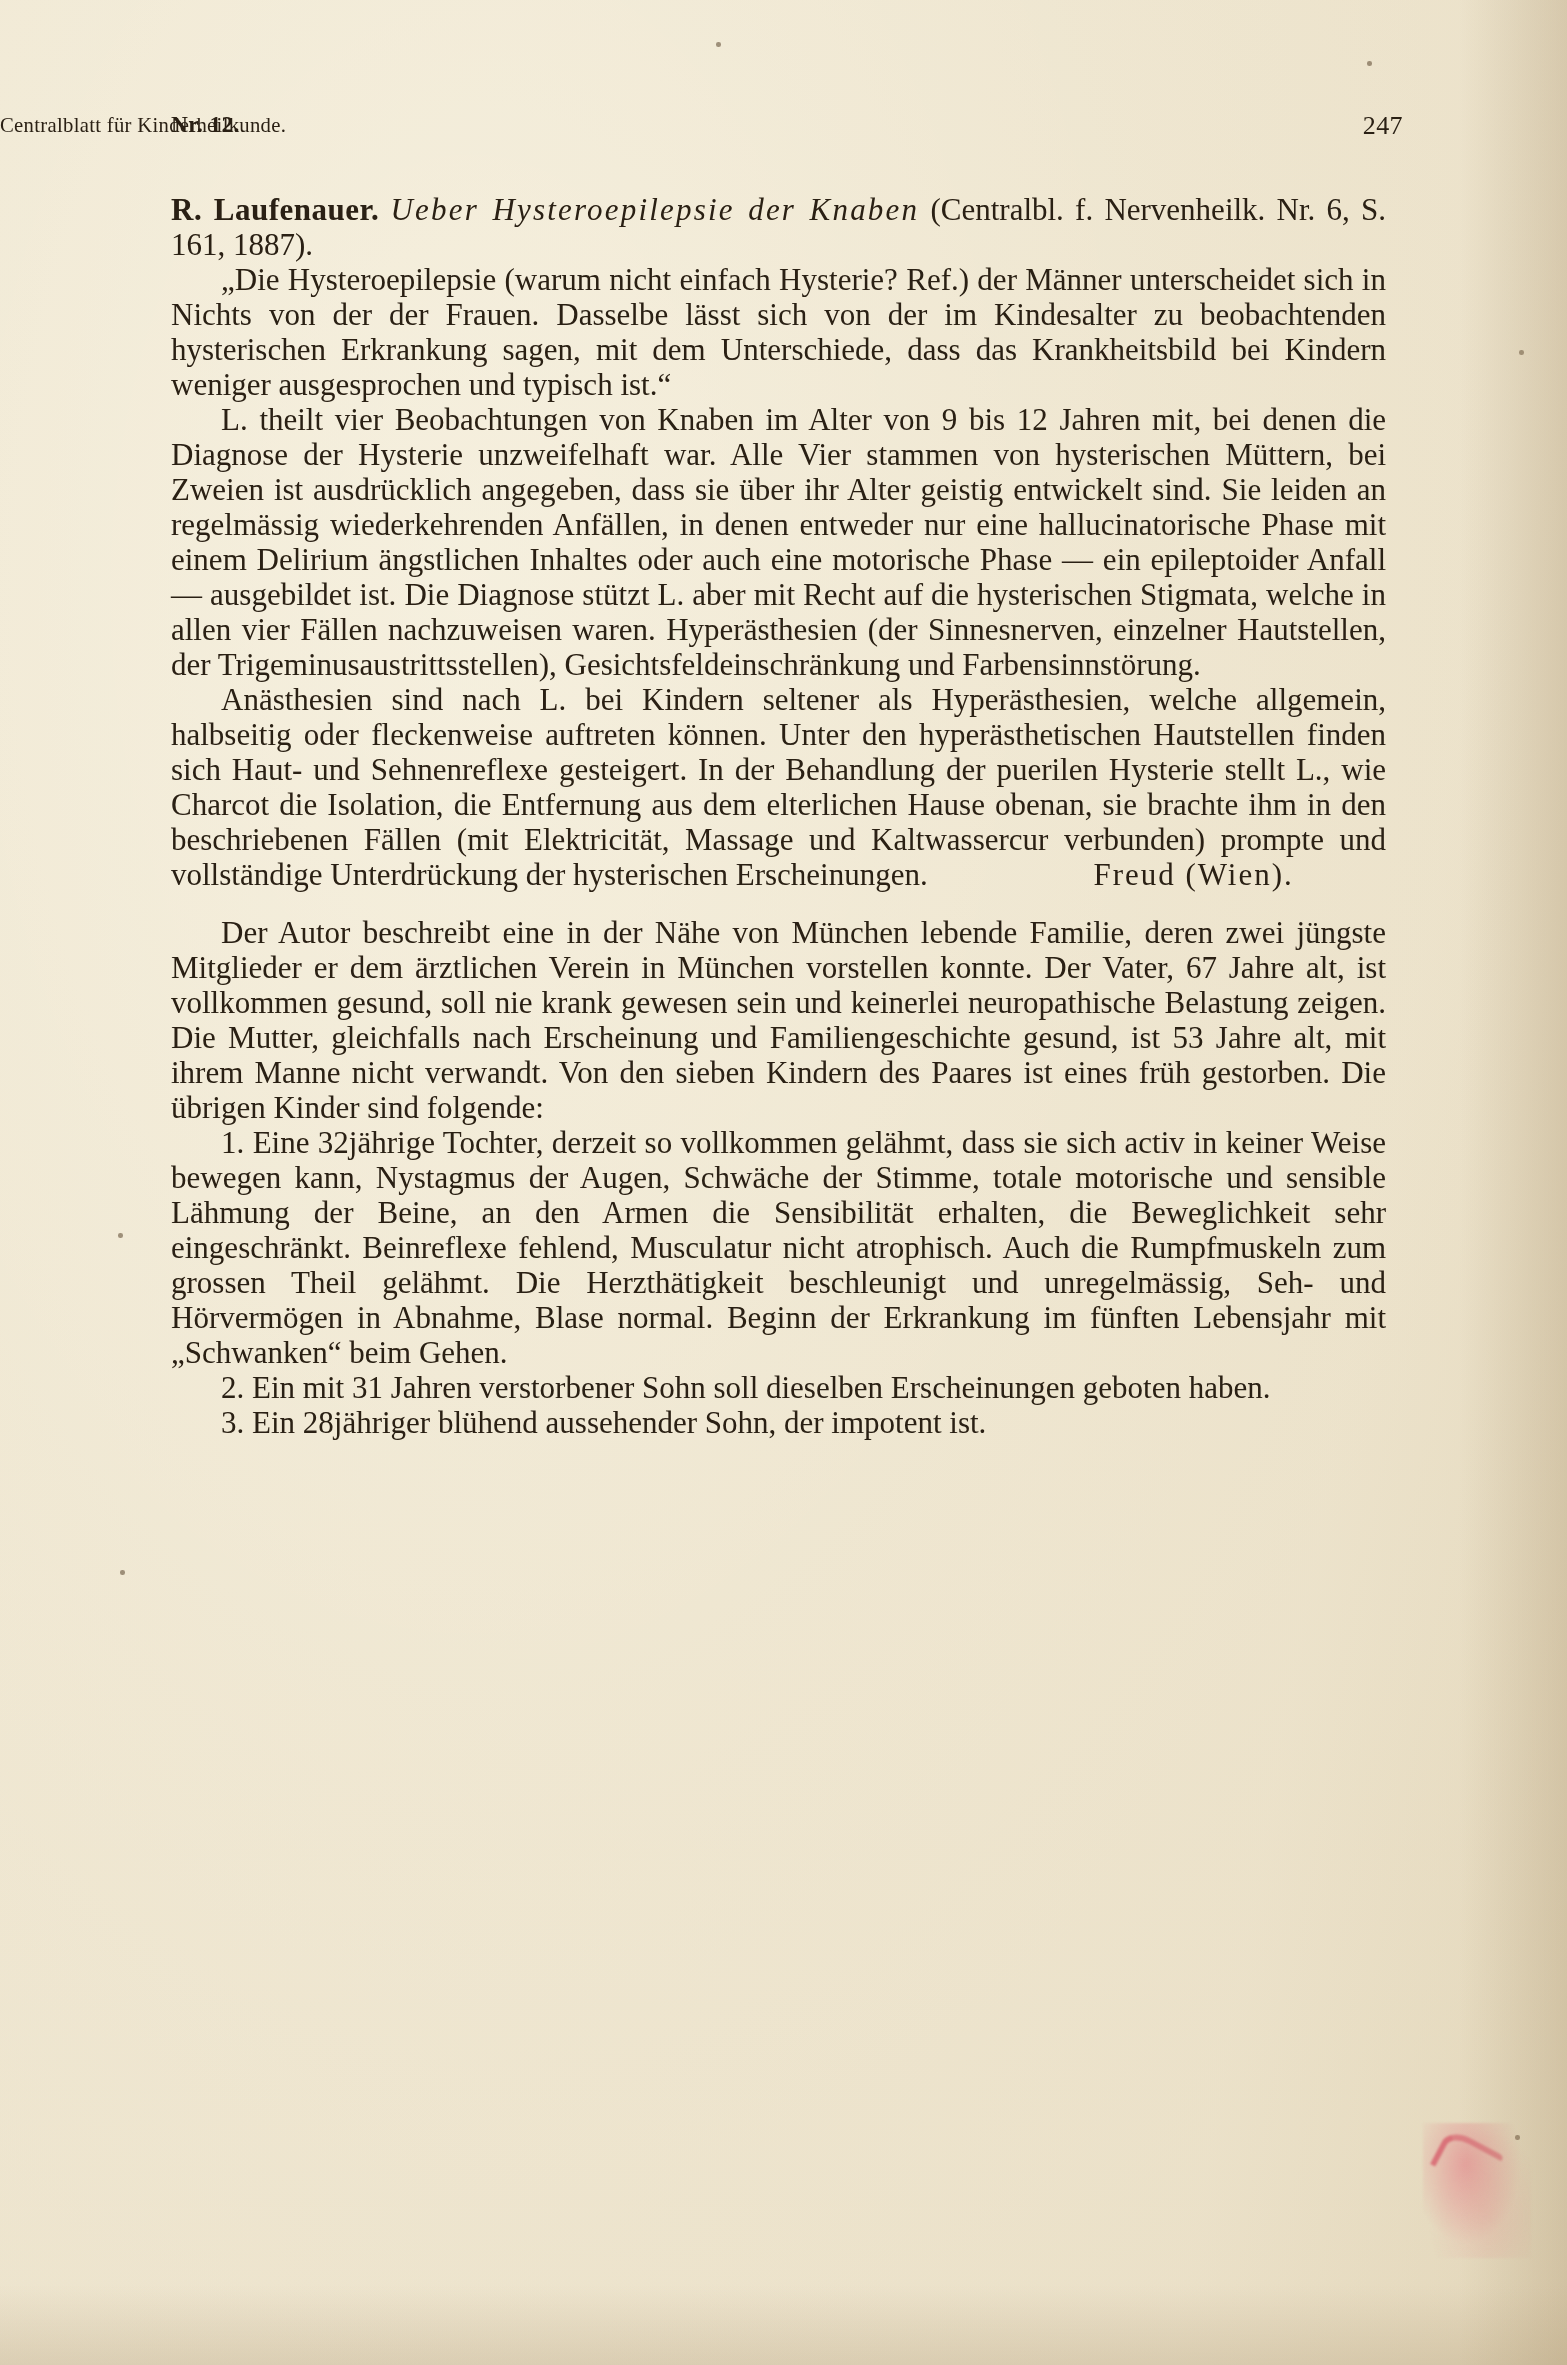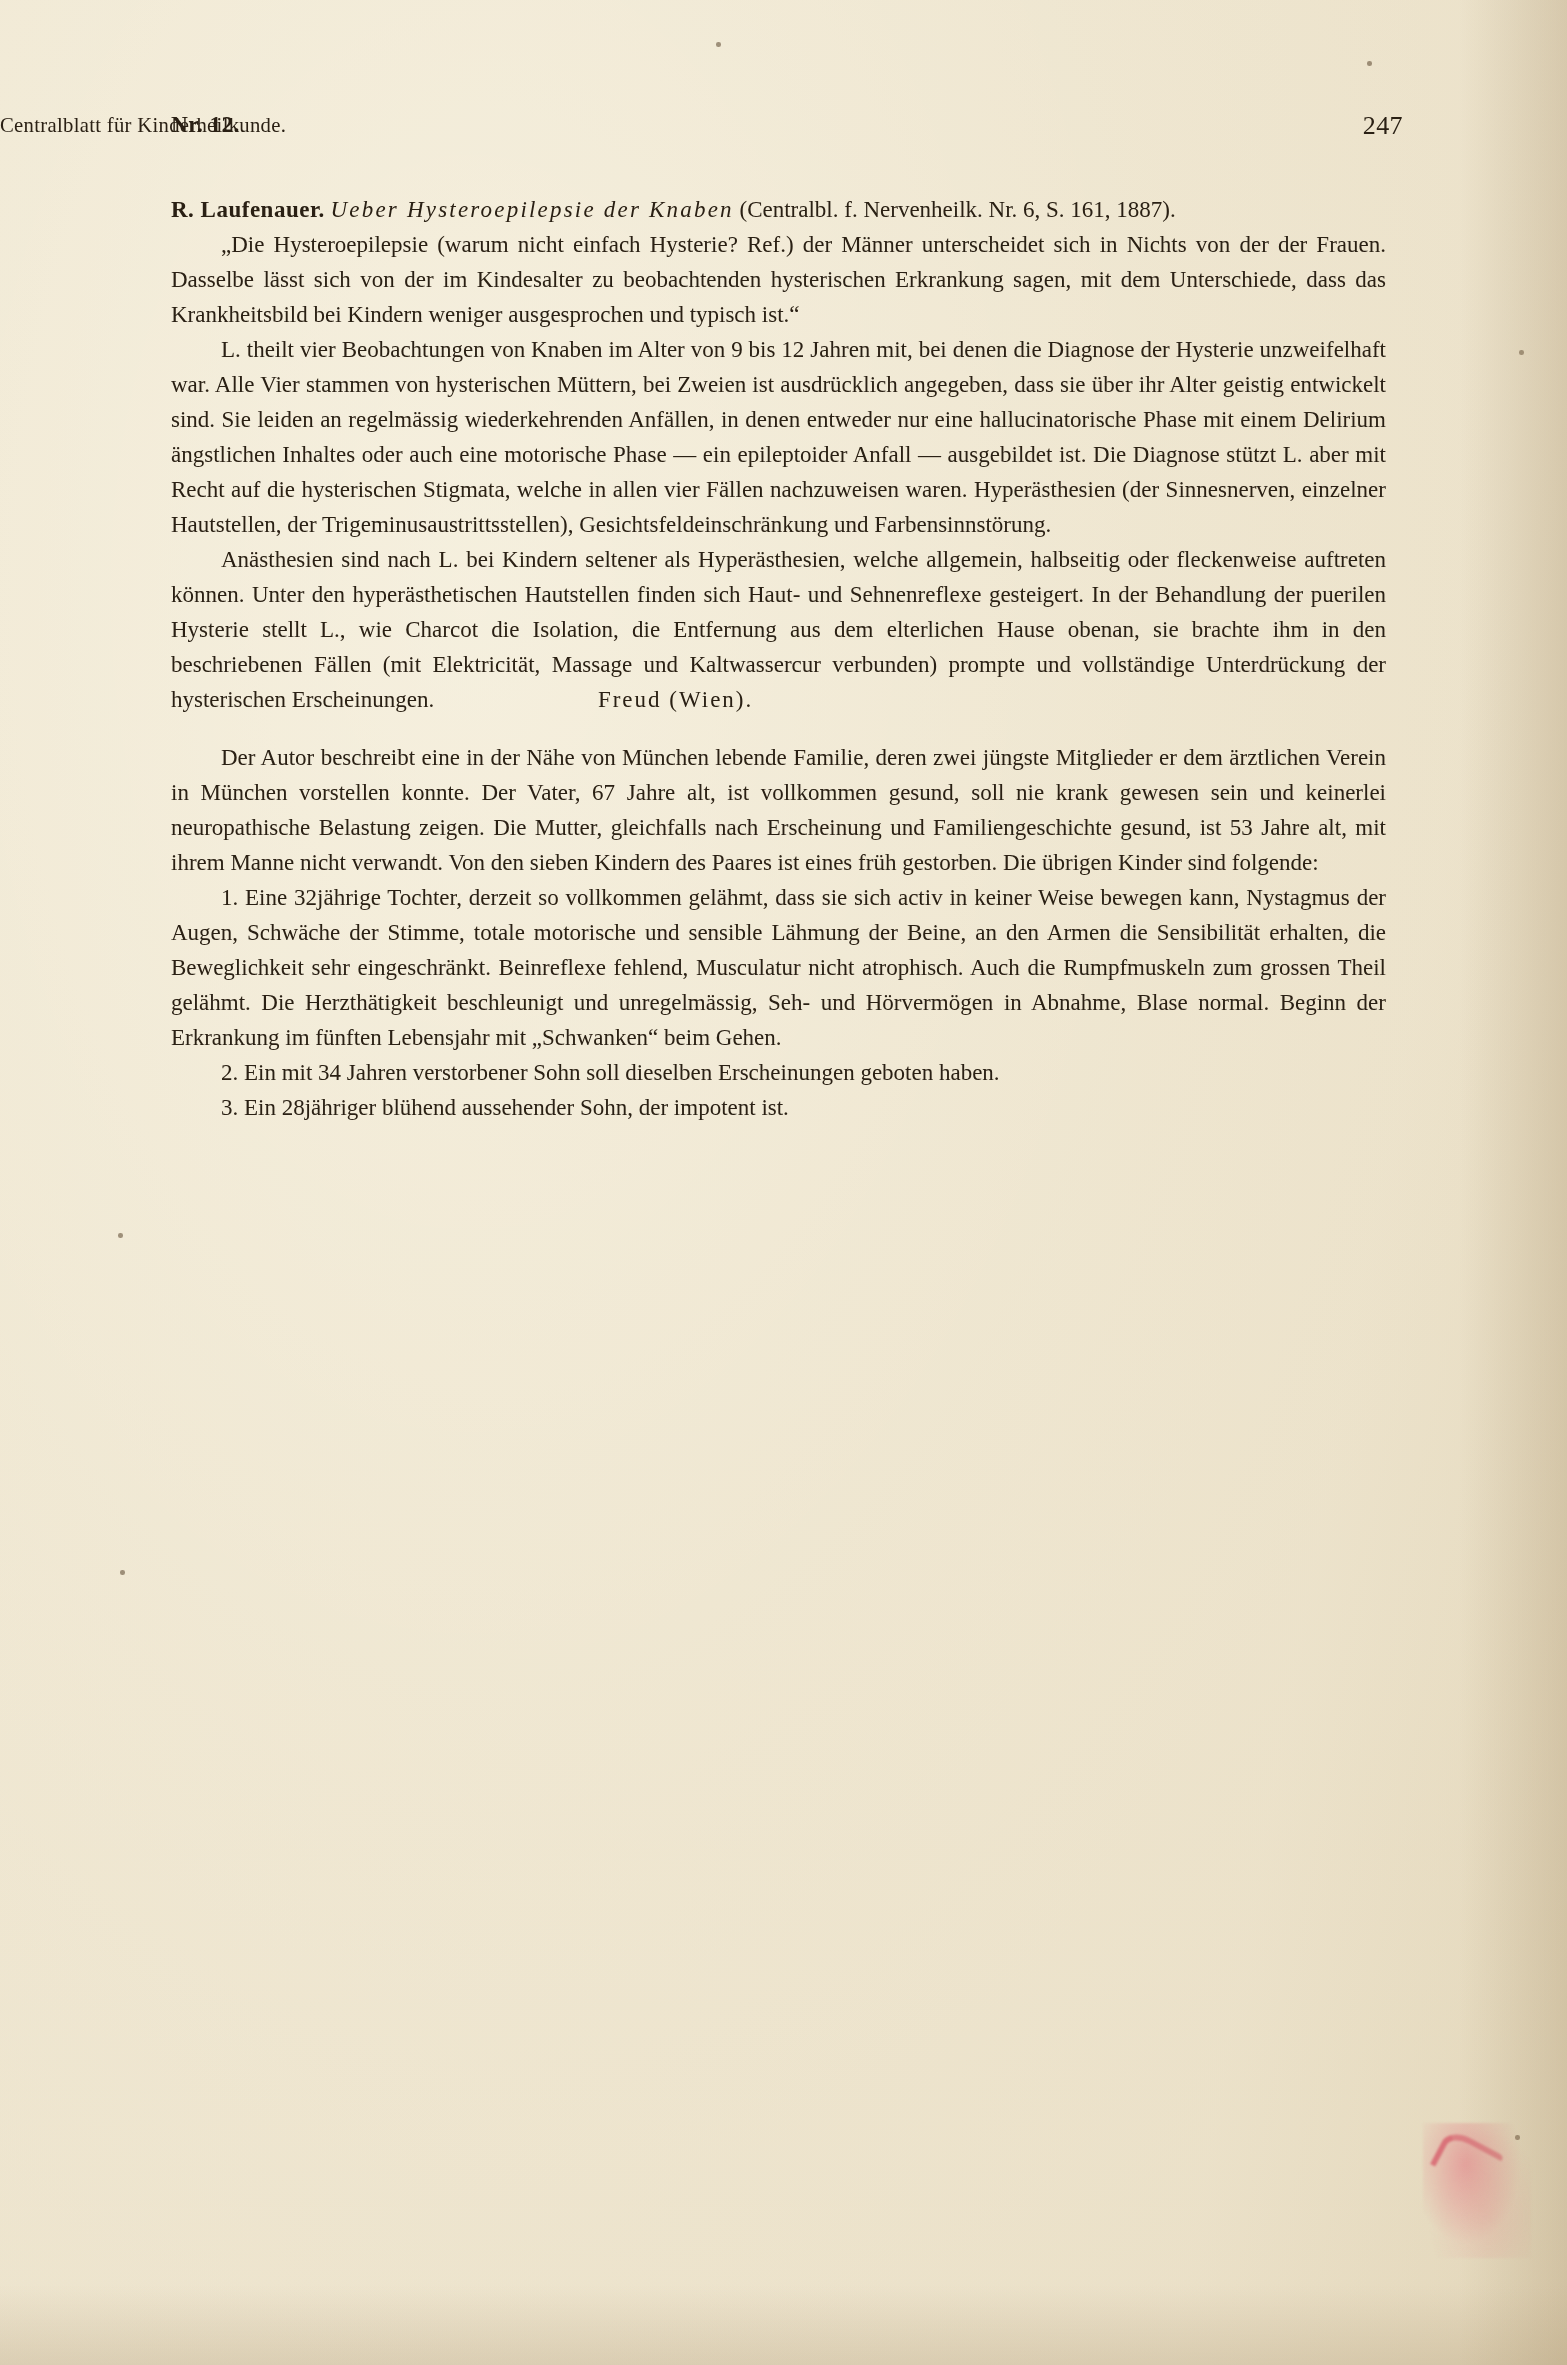--- a/index.html
+++ b/index.html
@@ -63,21 +63,21 @@
     letter-spacing: 0.4px;
   }
   .body-col {
     position: absolute;
     left: 171px;
     top: 192px;
     width: 1215px;
   }
   p {
     margin: 0;
-    font-size: 23px;
+    font-size: 31px;
     line-height: 35px;
     text-align: justify;
     text-justify: inter-word;
     hyphens: manual;
   }
   .indent {
     text-indent: 50px;
   }
   .hang {
     padding-left: 0;
@@ -180,21 +180,21 @@
         <span>Anästhesien sind nach L. bei Kindern seltener als Hyperästhesien, welche allgemein, halbseitig oder fleckenweise auftreten können. Unter den hyperästhetischen Hautstellen finden sich Haut- und Sehnenreflexe gesteigert. In der Behandlung der puerilen Hysterie stellt L., wie Charcot die Isolation, die Entfernung aus dem elterlichen Hause obenan, sie brachte ihm in den beschriebenen Fällen (mit Elektricität, Massage und Kaltwassercur verbunden) prompte und vollständige Unterdrückung der hysterischen Erscheinungen.</span>
         <span style="display:inline-block; width:108px;"></span><span class="sig">Freud (Wien).</span>
       </p>
     </div>
 
     <div class="gap"></div>
 
     <div>
       <p class="indent">Der Autor beschreibt eine in der Nähe von München lebende Familie, deren zwei jüngste Mitglieder er dem ärztlichen Verein in München vorstellen konnte. Der Vater, 67 Jahre alt, ist vollkommen gesund, soll nie krank gewesen sein und keinerlei neuropathische Belastung zeigen. Die Mutter, gleichfalls nach Erscheinung und Familiengeschichte gesund, ist 53 Jahre alt, mit ihrem Manne nicht verwandt. Von den sieben Kindern des Paares ist eines früh gestorben. Die übrigen Kinder sind folgende:</p>
       <p class="numitem">1. Eine 32jährige Tochter, derzeit so vollkommen gelähmt, dass sie sich activ in keiner Weise bewegen kann, Nystagmus der Augen, Schwäche der Stimme, totale motorische und sensible Lähmung der Beine, an den Armen die Sensibilität erhalten, die Beweglichkeit sehr eingeschränkt. Beinreflexe fehlend, Musculatur nicht atrophisch. Auch die Rumpfmuskeln zum grossen Theil gelähmt. Die Herzthätigkeit beschleunigt und unregelmässig, Seh- und Hörvermögen in Abnahme, Blase normal. Beginn der Erkrankung im fünften Lebensjahr mit „Schwanken“ beim Gehen.</p>
-      <p class="numitem">2. Ein mit 34 Jahren verstorbener Sohn soll dieselben Erscheinungen geboten haben.</p>
+      <p class="numitem">2. Ein mit 31 Jahren verstorbener Sohn soll dieselben Erscheinungen geboten haben.</p>
       <p class="numitem">3. Ein 28jähriger blühend aussehender Sohn, der impotent ist.</p>
     </div>
 
   </div>
 
   <div class="mark mark-dot" style="left: 716px; top: 42px;"></div>
   <div class="mark mark-dot" style="left: 1367px; top: 61px;"></div>
   <div class="mark mark-dot" style="left: 1519px; top: 350px;"></div>
   <div class="mark mark-dot" style="left: 118px; top: 1233px;"></div>
   <div class="mark mark-dot" style="left: 120px; top: 1570px;"></div>

